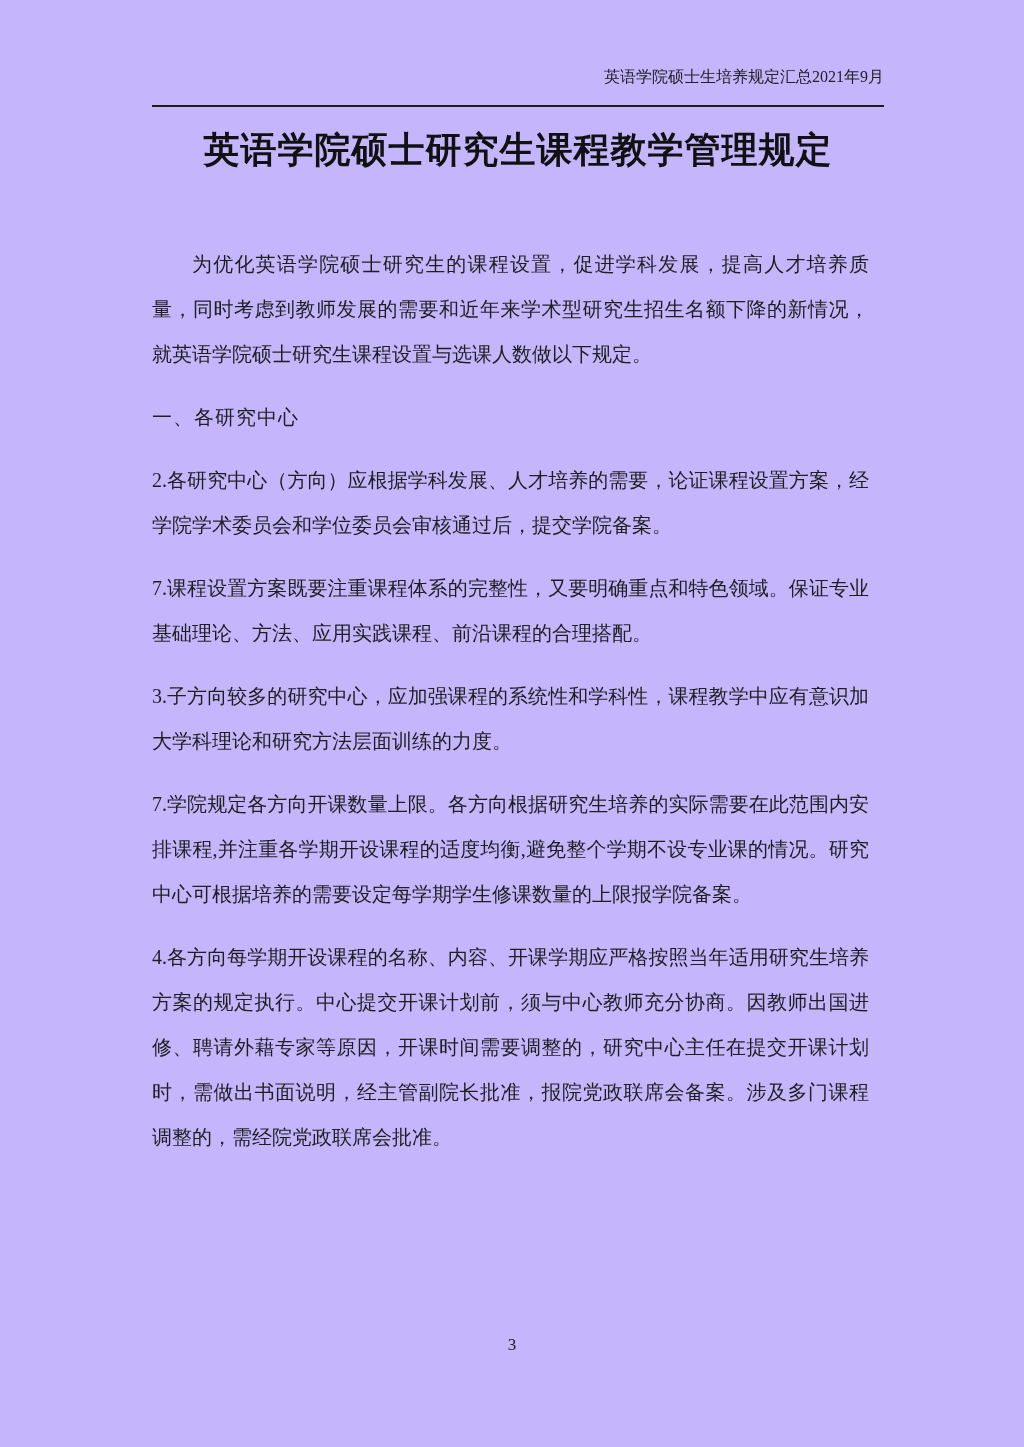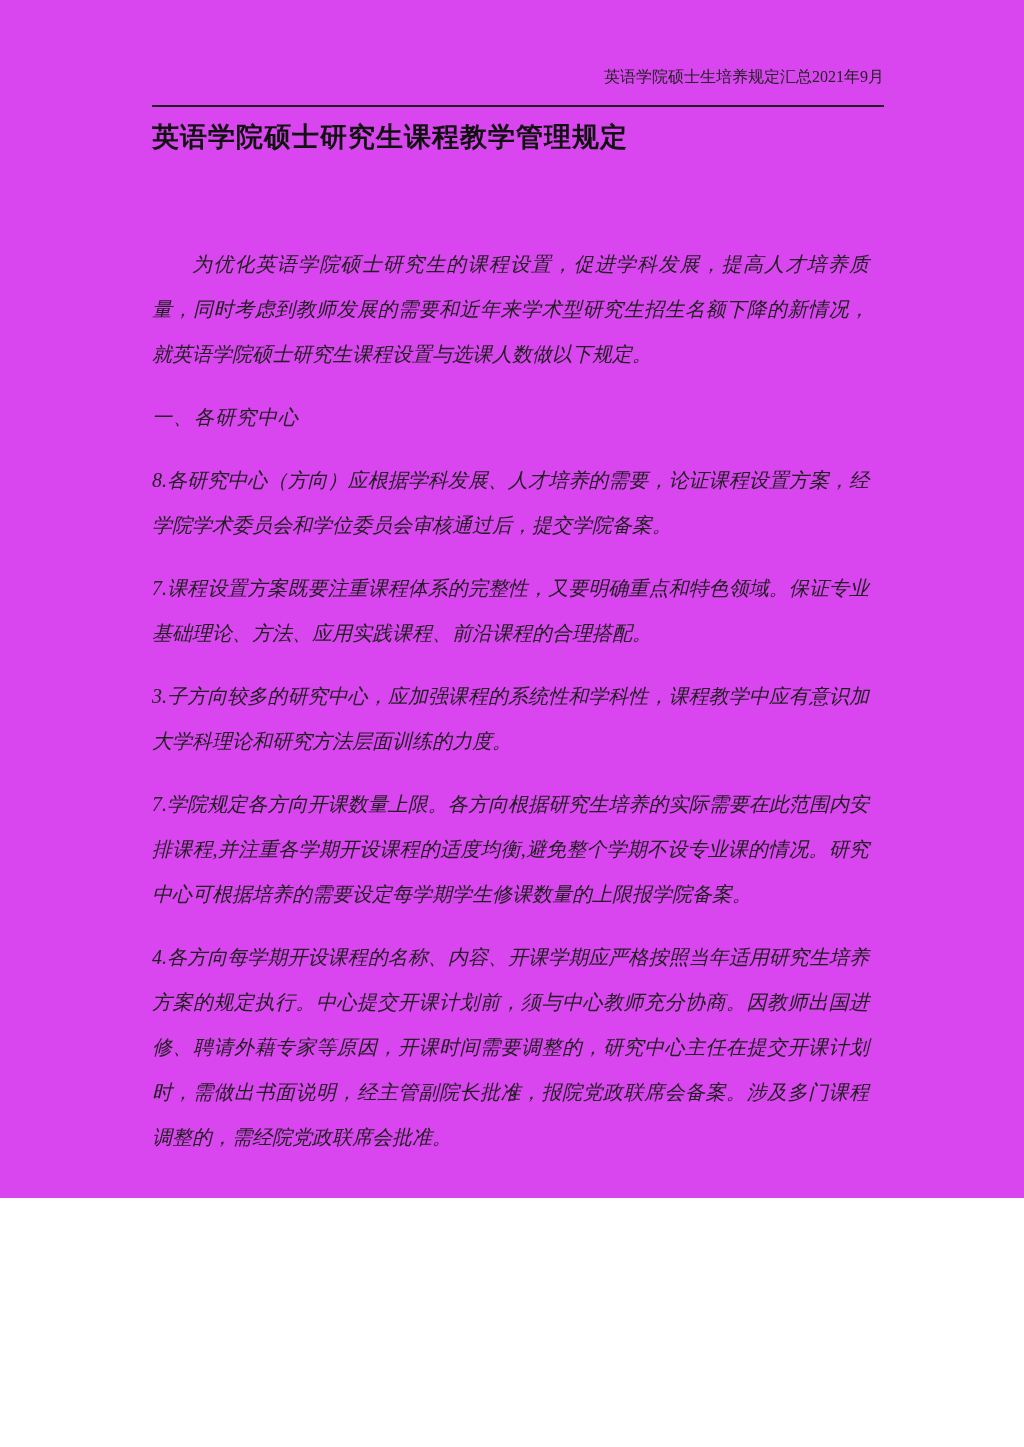--- a/index.html
+++ b/index.html
@@ -3,22 +3,22 @@
 <meta charset="utf-8">
 <style>
   html, body {
     margin: 0;
     padding: 0;
     background: #ffffff;
   }
   .page {
     position: relative;
     width: 1024px;
-    height: 1198px;
-    background: #d946ef;
+    height: 1447px;
+    background: #c4b5fd;
     color: #1f1f1f;
     font-family: "Liberation Serif", "DejaVu Serif", serif;
     overflow: hidden;
     box-sizing: border-box;
   }
   .doc-header {
     position: absolute;
     top: 66px;
     left: 152px;
     width: 732px;
@@ -33,24 +33,25 @@
     top: 105px;
     left: 152px;
     width: 732px;
     height: 0;
     border: none;
     border-top: 2px solid #1c1c1c;
     margin: 0;
   }
   .doc-title {
     position: absolute;
-    top: 116px;
+    top: 129px;
     left: 152px;
     width: 732px;
-    font-size: 27px;
+    text-align: center;
+    font-size: 36px;
     font-weight: bold;
     line-height: 42px;
     color: #111111;
     letter-spacing: 1px;
   }
   .doc-subtitle {
     position: absolute;
     top: 170px;
     left: 152px;
     width: 732px;
@@ -64,21 +65,20 @@
     top: 242px;
     left: 152px;
     width: 732px;
     font-size: 20px;
     line-height: 45px;
     text-align: justify;
     color: #1f1f1f;
   }
   .content p {
     margin: 0 15px 18px 0;
-    font-style: italic;
   }
   .content p.indent {
     text-indent: 2em;
   }
   .section-heading {
     letter-spacing: 1px;
   }
   .page-number {
     position: absolute;
     bottom: 92px;
@@ -99,21 +99,21 @@
   <hr class="header-rule">
 
   <div class="doc-title">英语学院硕士研究生课程教学管理规定</div>
 
 
   <div class="content">
     <p class="indent">为优化英语学院硕士研究生的课程设置，促进学科发展，提高人才培养质量，同时考虑到教师发展的需要和近年来学术型研究生招生名额下降的新情况，就英语学院硕士研究生课程设置与选课人数做以下规定。</p>
 
     <p class="section-heading">一、各研究中心</p>
 
-    <p>8.各研究中心（方向）应根据学科发展、人才培养的需要，论证课程设置方案，经学院学术委员会和学位委员会审核通过后，提交学院备案。</p>
+    <p>2.各研究中心（方向）应根据学科发展、人才培养的需要，论证课程设置方案，经学院学术委员会和学位委员会审核通过后，提交学院备案。</p>
     <p>7.课程设置方案既要注重课程体系的完整性，又要明确重点和特色领域。保证专业基础理论、方法、应用实践课程、前沿课程的合理搭配。</p>
     <p>3.子方向较多的研究中心，应加强课程的系统性和学科性，课程教学中应有意识加大学科理论和研究方法层面训练的力度。</p>
     <p>7.学院规定各方向开课数量上限。各方向根据研究生培养的实际需要在此范围内安排课程,并注重各学期开设课程的适度均衡,避免整个学期不设专业课的情况。研究中心可根据培养的需要设定每学期学生修课数量的上限报学院备案。</p>
     <p>4.各方向每学期开设课程的名称、内容、开课学期应严格按照当年适用研究生培养方案的规定执行。中心提交开课计划前，须与中心教师充分协商。因教师出国进修、聘请外藉专家等原因，开课时间需要调整的，研究中心主任在提交开课计划时，需做出书面说明，经主管副院长批准，报院党政联席会备案。涉及多门课程调整的，需经院党政联席会批准。</p>
   </div>
 
   <div class="page-number">3</div>
 
 </div>
 

